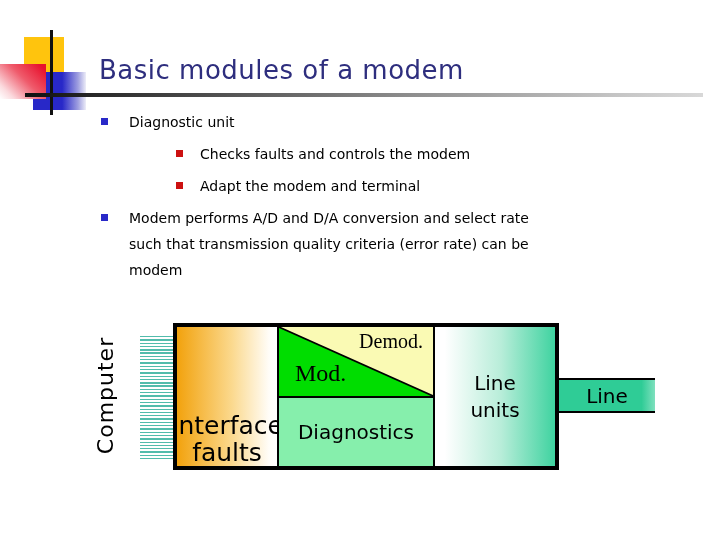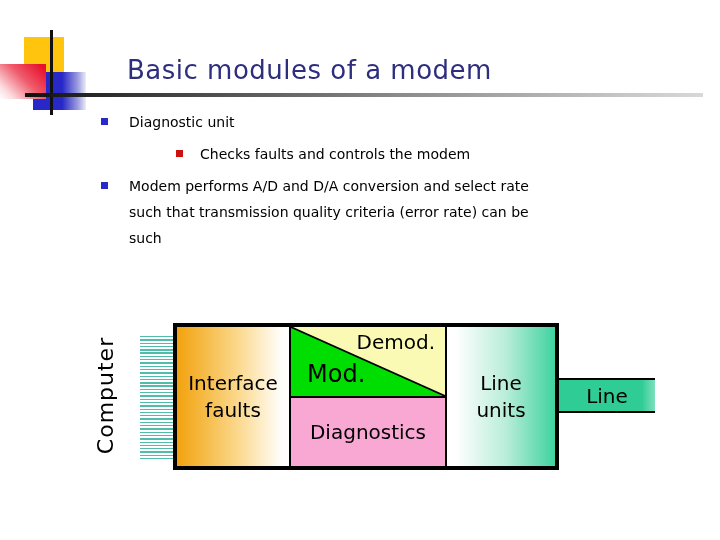--- a/index.html
+++ b/index.html
@@ -12,53 +12,53 @@
   .sq-blue{left:33px;top:72px;width:53px;height:38px;
            background:linear-gradient(to right,#2828C8 55%,#9F9FE0 85%,#EDEDF8);z-index:2;}
   .sq-red{left:0;top:64px;width:46px;height:35px;
           background:linear-gradient(225deg,#E8112D 8%,#EF5A6B 45%,#FBDADE 82%,#ffffff);z-index:3;}
   .cross-v{position:absolute;left:50px;top:30px;width:3px;height:85px;background:#111;z-index:5;}
   .rule{position:absolute;left:25px;top:93px;width:678px;height:4px;z-index:5;
         background:linear-gradient(to right,#101010 0%,#3a3a3a 18%,#8a8a8a 55%,#c6c6c6 88%,#d8d8d8 100%);}
 
   
   .title{position:absolute;left:99px;top:55px;font-size:26px;color:#2E2E7E;
-         letter-spacing:0.5px;white-space:nowrap;margin-left:28px;}
+         letter-spacing:0.5px;white-space:nowrap;}
 
   
   .bullets{position:absolute;left:100px;top:109px;width:610px;font-size:14px;line-height:26px;}
   .b-row{display:flex;margin-bottom:6px;white-space:nowrap;}
   .b-row.l2{margin-left:75px;text-align:center;}
   .mk1{flex:0 0 7px;width:7px;height:7px;background:#2929C8;margin:9px 0 0 1px;}
   .mk2{flex:0 0 7px;width:7px;height:7px;background:#CC1111;margin:9px 0 0 1px;}
   .b-row .txt{margin-left:21px;}
   .b-row.l2 .txt{margin-left:17px;}
 
   
   .computer-wrap{position:absolute;left:84px;top:330px;width:44px;height:130px;
                  display:flex;align-items:center;justify-content:center;}
   .computer-wrap span{transform:rotate(-90deg);white-space:nowrap;font-size:22px;letter-spacing:1px;}
   .ribbon{position:absolute;left:140px;top:336px;width:33px;height:124px;
           background:repeating-linear-gradient(to bottom,#52BCAC 0px,#52BCAC 1.3px,#ffffff 1.3px,#ffffff 3.3px);}
 
   .bigbox{position:absolute;left:173px;top:323px;width:386px;height:147px;
           border:4px solid #000;box-sizing:border-box;display:flex;background:#fff;}
-  .col-interface{width:112px;background:linear-gradient(to right,#F2A20D,#FBD98E 55%,#FFFDF8 92%,#ffffff);
-          display:flex;align-items:center;justify-content:center;text-align:center;
-          font-size:20px;line-height:27px;}
+  .col-interface{width:100px;background:linear-gradient(to right,#F2A20D,#FBD98E 55%,#FFFDF8 92%,#ffffff);
+          display:flex;align-items:flex-end;justify-content:center;text-align:center;
+          font-size:25px;line-height:27px;}
   .vdiv{width:2px;background:#000;}
   .col-mid{width:154px;display:flex;flex-direction:column;}
-  .moddemod{height:69px;position:relative;background:#FAFAB4;overflow:hidden;}
+  .moddemod{height:69px;position:relative;background:#FAFAB4;overflow:hidden;font-family:Liberation Serif, serif;}
   .green-tri{position:absolute;inset:0;background:#00DD00;
              clip-path:polygon(0 0,100% 100%,0 100%);}
   .diag-svg{position:absolute;inset:0;width:100%;height:100%;}
   .lbl-demod{position:absolute;top:3px;right:10px;font-size:20px;}
   .lbl-mod{position:absolute;left:16px;top:33px;font-size:24px;}
   .hdiv{height:2px;background:#000;}
-  .diagnostics{flex:1;background:#f9a8d4;display:flex;align-items:center;justify-content:center;
+  .diagnostics{flex:1;background:#86efac;display:flex;align-items:center;justify-content:center;
                font-size:20px;}
   .col-lineunit{flex:1;background:linear-gradient(to right,#ffffff 8%,#B8EDD9 55%,#3FD3A0);
           display:flex;align-items:center;justify-content:center;text-align:center;
           font-size:20px;line-height:27px;}
 
   .linebox{position:absolute;left:559px;top:378px;width:96px;height:35px;box-sizing:border-box;
            background:linear-gradient(to right,#2FCC96 86%,#7FE0BE);
            border-top:2px solid #000;border-bottom:2px solid #000;
            display:flex;align-items:center;justify-content:center;font-size:20px;}
 </style>
@@ -77,26 +77,30 @@
 
   <div class="bullets">
     <div class="b-row l1">
       <span class="mk1"></span>
       <span class="txt">Diagnostic unit</span>
     </div>
     <div class="b-row l2">
       <span class="mk2"></span>
       <span class="txt">Checks faults and controls the modem</span>
     </div>
+    <div class="b-row l2">
+      <span class="mk2"></span>
+      <span class="txt">Adapt the modem and terminal</span>
+    </div>
     <div class="b-row l1">
       <span class="mk1"></span>
       <span class="txt">
         <div>Modem performs A/D and D/A conversion and select rate</div>
         <div>such that transmission quality criteria (error rate) can be</div>
-        <div>such</div>
+        <div>modem</div>
       </span>
     </div>
   </div>
 
   <div class="computer-wrap">
     <span>Computer</span>
   </div>
 
   <div class="ribbon"></div>
 

